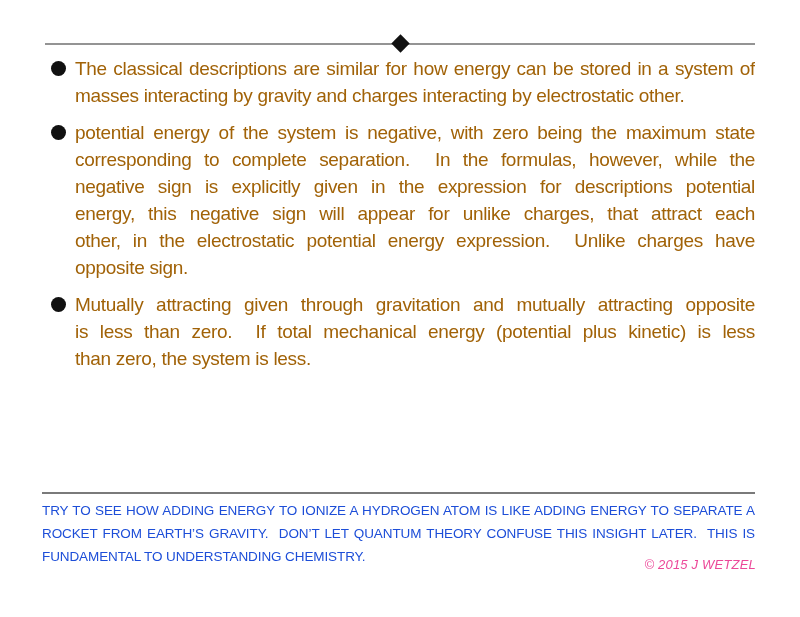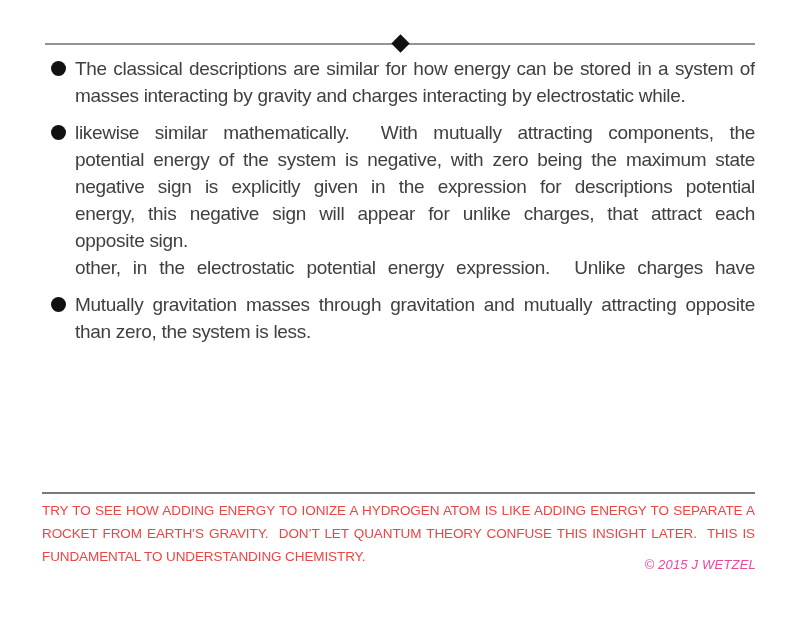--- a/index.html
+++ b/index.html
@@ -30,21 +30,21 @@
     width: 13px;
     height: 13px;
     background: #111111;
     transform: rotate(45deg);
   }
   .body {
     position: absolute;
     left: 45px;
     top: 55px;
     width: 710px;
-    color: #404040;
+    color: #a16207;
   }
   .item {
     display: flex;
     margin-bottom: 10px;
   }
   .marker-col {
     width: 30px;
     flex: 0 0 30px;
   }
   .marker {
@@ -77,21 +77,21 @@
     top: 492px;
     width: 713px;
     height: 2px;
     background: #7a7a7a;
   }
   .footnote {
     position: absolute;
     left: 42px;
     top: 499px;
     width: 713px;
-    color: #ef4444;
+    color: #1d4ed8;
     font-size: 13.5px;
     line-height: 23px;
     letter-spacing: -0.1px;
     overflow: hidden;
   }
   .copyright {
     position: absolute;
     right: 44px;
     top: 557px;
     color: #ec4899;
@@ -109,44 +109,45 @@
   <div class="diamond"></div>
 
   <div class="body">
 
     <div class="item">
       <div class="marker-col">
         <span class="marker"></span>
       </div>
       <div class="text">
         <div class="line">The classical descriptions are similar for how energy can be stored in a system of</div>
-        <div class="line last">masses interacting by gravity and charges interacting by electrostatic while.</div>
+        <div class="line last">masses interacting by gravity and charges interacting by electrostatic other.</div>
       </div>
     </div>
 
     <div class="item">
       <div class="marker-col">
         <span class="marker"></span>
       </div>
       <div class="text">
-        <div class="line">likewise similar mathematically.&nbsp; With mutually attracting components, the</div>
         <div class="line">potential energy of the system is negative, with zero being the maximum state</div>
+        <div class="line">corresponding to complete separation.&nbsp; In the formulas, however, while the</div>
         <div class="line">negative sign is explicitly given in the expression for descriptions potential</div>
         <div class="line">energy, this negative sign will appear for unlike charges, that attract each</div>
+        <div class="line">other, in the electrostatic potential energy expression.&nbsp; Unlike charges have</div>
         <div class="line last">opposite sign.</div>
-        <div class="line">other, in the electrostatic potential energy expression.&nbsp; Unlike charges have</div>
       </div>
     </div>
 
     <div class="item">
       <div class="marker-col">
         <span class="marker"></span>
       </div>
       <div class="text">
-        <div class="line">Mutually gravitation masses through gravitation and mutually attracting opposite</div>
+        <div class="line">Mutually attracting given through gravitation and mutually attracting opposite</div>
+        <div class="line">is less than zero.&nbsp; If total mechanical energy (potential plus kinetic) is less</div>
         <div class="line last">than zero, the system is less.</div>
       </div>
     </div>
 
   </div>
 
   <div class="footer-rule"></div>
 
   <div class="footnote">
     <div class="line">TRY TO SEE HOW ADDING ENERGY TO IONIZE A HYDROGEN ATOM IS LIKE ADDING ENERGY TO SEPARATE A</div>

